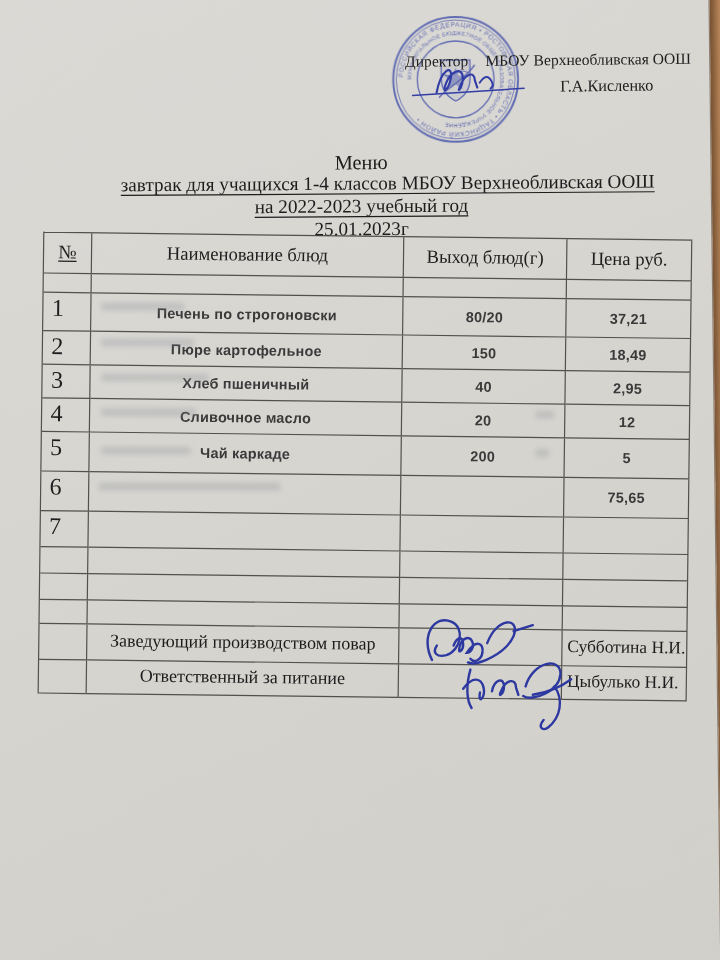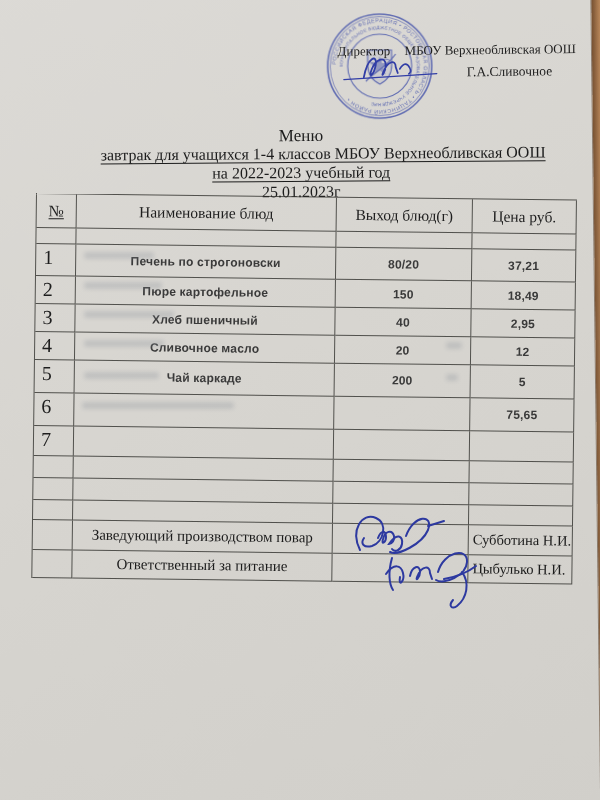--- a/index.html
+++ b/index.html
@@ -72,21 +72,21 @@
             <path d="M44,40 h24 v15 c0,10 -6,16 -12,19 c-6,-3 -12,-9 -12,-19 z" fill="rgba(74,88,172,0.10)"></path>
             <path d="M45,51 q5,4 11,0 q6,-4 11,0" stroke-width="0.9"></path>
             <path d="M42,71 C50,62 64,56 72,44" stroke-width="1.2"></path>
           </g>
           <polygon points="56,46 58.4,53 65.5,53 59.8,57.4 61.9,64.4 56,60.2 50.1,64.4 52.2,57.4 46.5,53 53.6,53" fill="rgba(74,88,172,0.55)"></polygon>
           <text x="56" y="96" text-anchor="middle" font-family="Liberation Sans, sans-serif" font-size="3.8" letter-spacing="1" fill="#4a58ac">• • •</text>
         </svg>
       </div>
       <span class="appr-txt director-label">Директор</span>
       <span class="appr-txt school-name">МБОУ Верхнеобливская ООШ</span>
-      <span class="appr-txt director-name">Г.А.Сливочное</span>
+      <span class="appr-txt director-name">Г.А.Кисленко</span>
       <svg class="sig" style="left:333px;top:40px;" width="110" height="55" viewBox="0 0 110 55">
         <g fill="none" stroke="#323ea6" stroke-linecap="round">
           <path d="M10,40 L103,35" stroke-width="1.3"></path>
           <path d="M30,38 C34,18 44,14 42,26 C40,36 34,40 38,30 C42,20 52,16 52,26 C52,34 46,40 50,32 C54,22 62,20 62,28 L64,34" stroke-width="1.8"></path>
           <path d="M66,30 q6,-9 10,-1 q2,4 -1,6" stroke-width="1.6"></path>
         </g>
       </svg>
     </div>
 
     <div class="titleblock">

